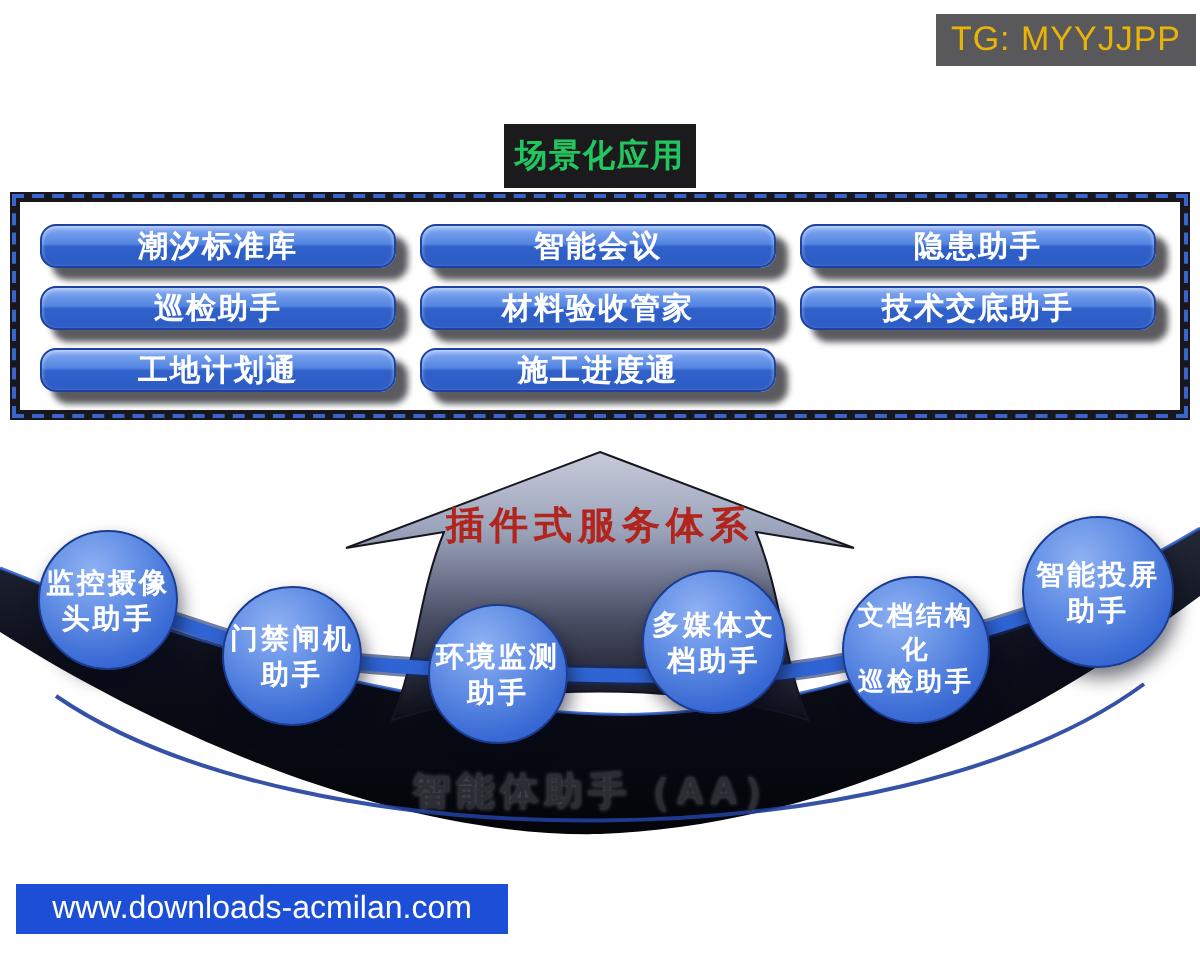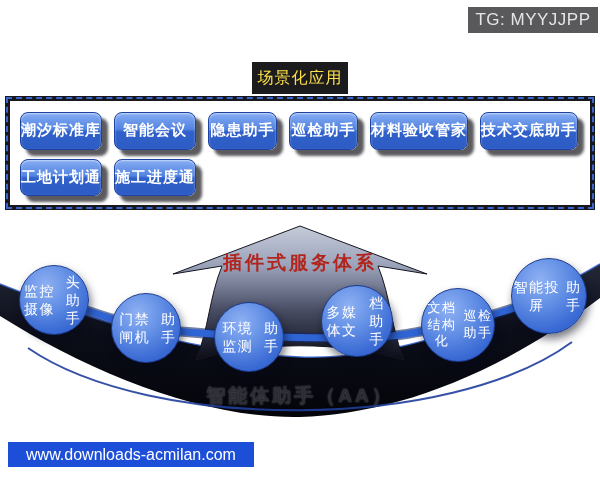--- a/index.html
+++ b/index.html
@@ -4,62 +4,62 @@
 <style>
   html,body{margin:0;padding:0;}
   body{
     width:600px;height:480px;position:relative;overflow:hidden;
     background:#ffffff;
     font-family:"Liberation Sans","DejaVu Sans",sans-serif;
   }
   
   .tg-badge{
     position:absolute;left:468px;top:7px;width:130px;height:26px;
-    background:#59595c;color:#e5e5e5;font-size:17px;
+    background:#59595c;color:#eab308;font-size:17px;
     display:flex;align-items:center;justify-content:center;letter-spacing:.5px;
   }
   
   .title-chip{
     position:absolute;left:252px;top:62px;width:96px;height:32px;
-    background:#1b1b1e;color:#fde047;font-size:16px;font-weight:normal;
+    background:#1b1b1e;color:#22c55e;font-size:16px;font-weight:bold;
     display:flex;align-items:center;justify-content:center;letter-spacing:1px;
   }
   
   .app-box{
     position:absolute;left:5px;top:96px;width:590px;height:114px;
     border:5px solid #17171d;background:#fff;box-sizing:border-box;
   }
   .app-box .dashed{
     position:absolute;inset:-4px;border:2px dashed #3b66c9;pointer-events:none;
   }
   .btn-grid{
     position:absolute;inset:0;display:grid;
-    grid-template-columns:repeat(6,1fr);
+    grid-template-columns:repeat(3,1fr);
     gap:9px 12px;padding:11px 12px 9px 10px;box-sizing:border-box;text-align:right;
   }
   .app-btn{
     background:linear-gradient(180deg,#86acf3 0%,#5384e1 45%,#3060c9 52%,#2d5cc5 100%);
     border:1px solid #1e42a2;border-radius:8px;color:#fff;
     font-size:15px;font-weight:bold;letter-spacing:1px;white-space:nowrap;
     display:flex;align-items:center;justify-content:center;
     box-shadow:6px 6px 3px rgba(72,72,78,.9), inset 0 1px 2px rgba(255,255,255,.55);
   }
   
   #scene{position:absolute;left:0;top:0;z-index:1;pointer-events:none;}
   
   .arrow-label{
     position:absolute;left:0;right:0;top:250px;text-align:center;z-index:2;
     color:#b1251d;font-size:19px;font-weight:bold;letter-spacing:3px;
   }
   
   .circle{
     position:absolute;z-index:2;border-radius:50%;
     background:radial-gradient(circle at 38% 28%, #8fb1f3 0%, #6591e6 35%, #3a6ad4 72%, #2b57c2 100%);
-    border:1px solid #1b3b8f;color:#fff;font-weight:normal;
-    display:flex;align-items:center;justify-content:center;
+    border:1px solid #1b3b8f;color:#fff;font-weight:bold;
+    display:flex;flex-direction:column;align-items:center;justify-content:center;
     text-align:center;letter-spacing:1.5px;font-size:14px;line-height:1.3;
     box-shadow:2px 5px 9px rgba(8,10,25,.55);
   }
   .circle:nth-of-type(1){left:19px; top:265px;width:68px;height:68px;}
   .circle:nth-of-type(2){left:111px;top:293px;width:68px;height:68px;}
   .circle:nth-of-type(3){left:214px;top:302px;width:68px;height:68px;}
   .circle:nth-of-type(4){left:321px;top:285px;width:70px;height:70px;}
   .circle:nth-of-type(5){left:421px;top:288px;width:72px;height:72px;font-size:13px;}
   .circle:nth-of-type(6){left:511px;top:258px;width:74px;height:74px;}
   

